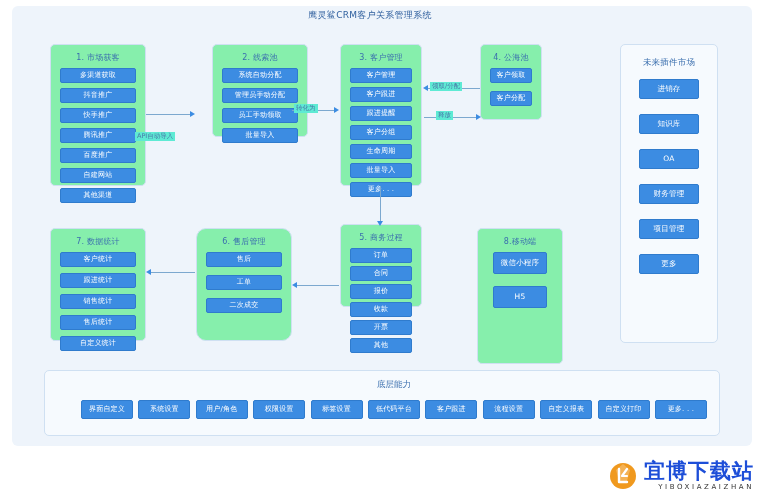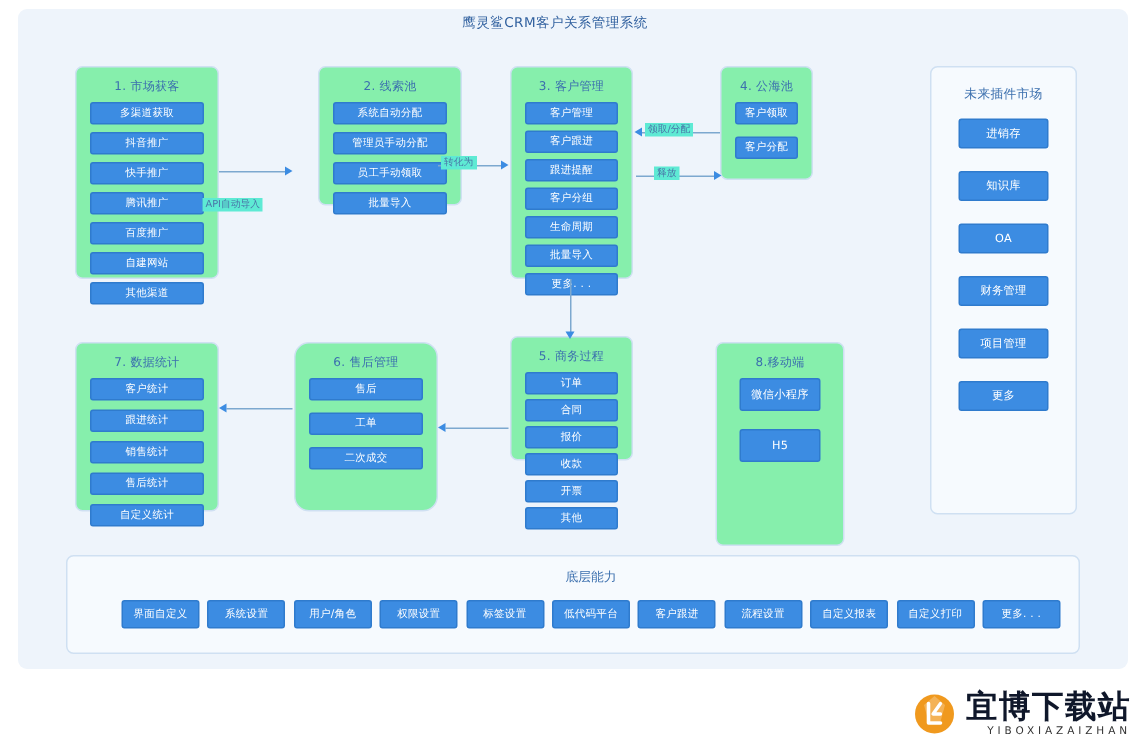--- a/index.html
+++ b/index.html
@@ -131,21 +131,21 @@
     position: absolute;
     right: 10px; bottom: 8px;
     display: flex; align-items: center; gap: 6px;
   }
   .wm-logo {
     width: 30px; height: 30px;
     position: relative;
   }
   .wm-text { display: flex; flex-direction: column; }
   .wm-main {
-    font-size: 21px; font-weight: bold; color: #0f172a;
+    font-size: 21px; font-weight: bold; color: #1d4ed8;
     letter-spacing: 1px; line-height: 22px;
   }
   .wm-sub {
     font-size: 7px; color: #333; letter-spacing: 2.6px;
     text-align: right; line-height: 10px;
   }
 </style>
 </head>
 <body>
 

